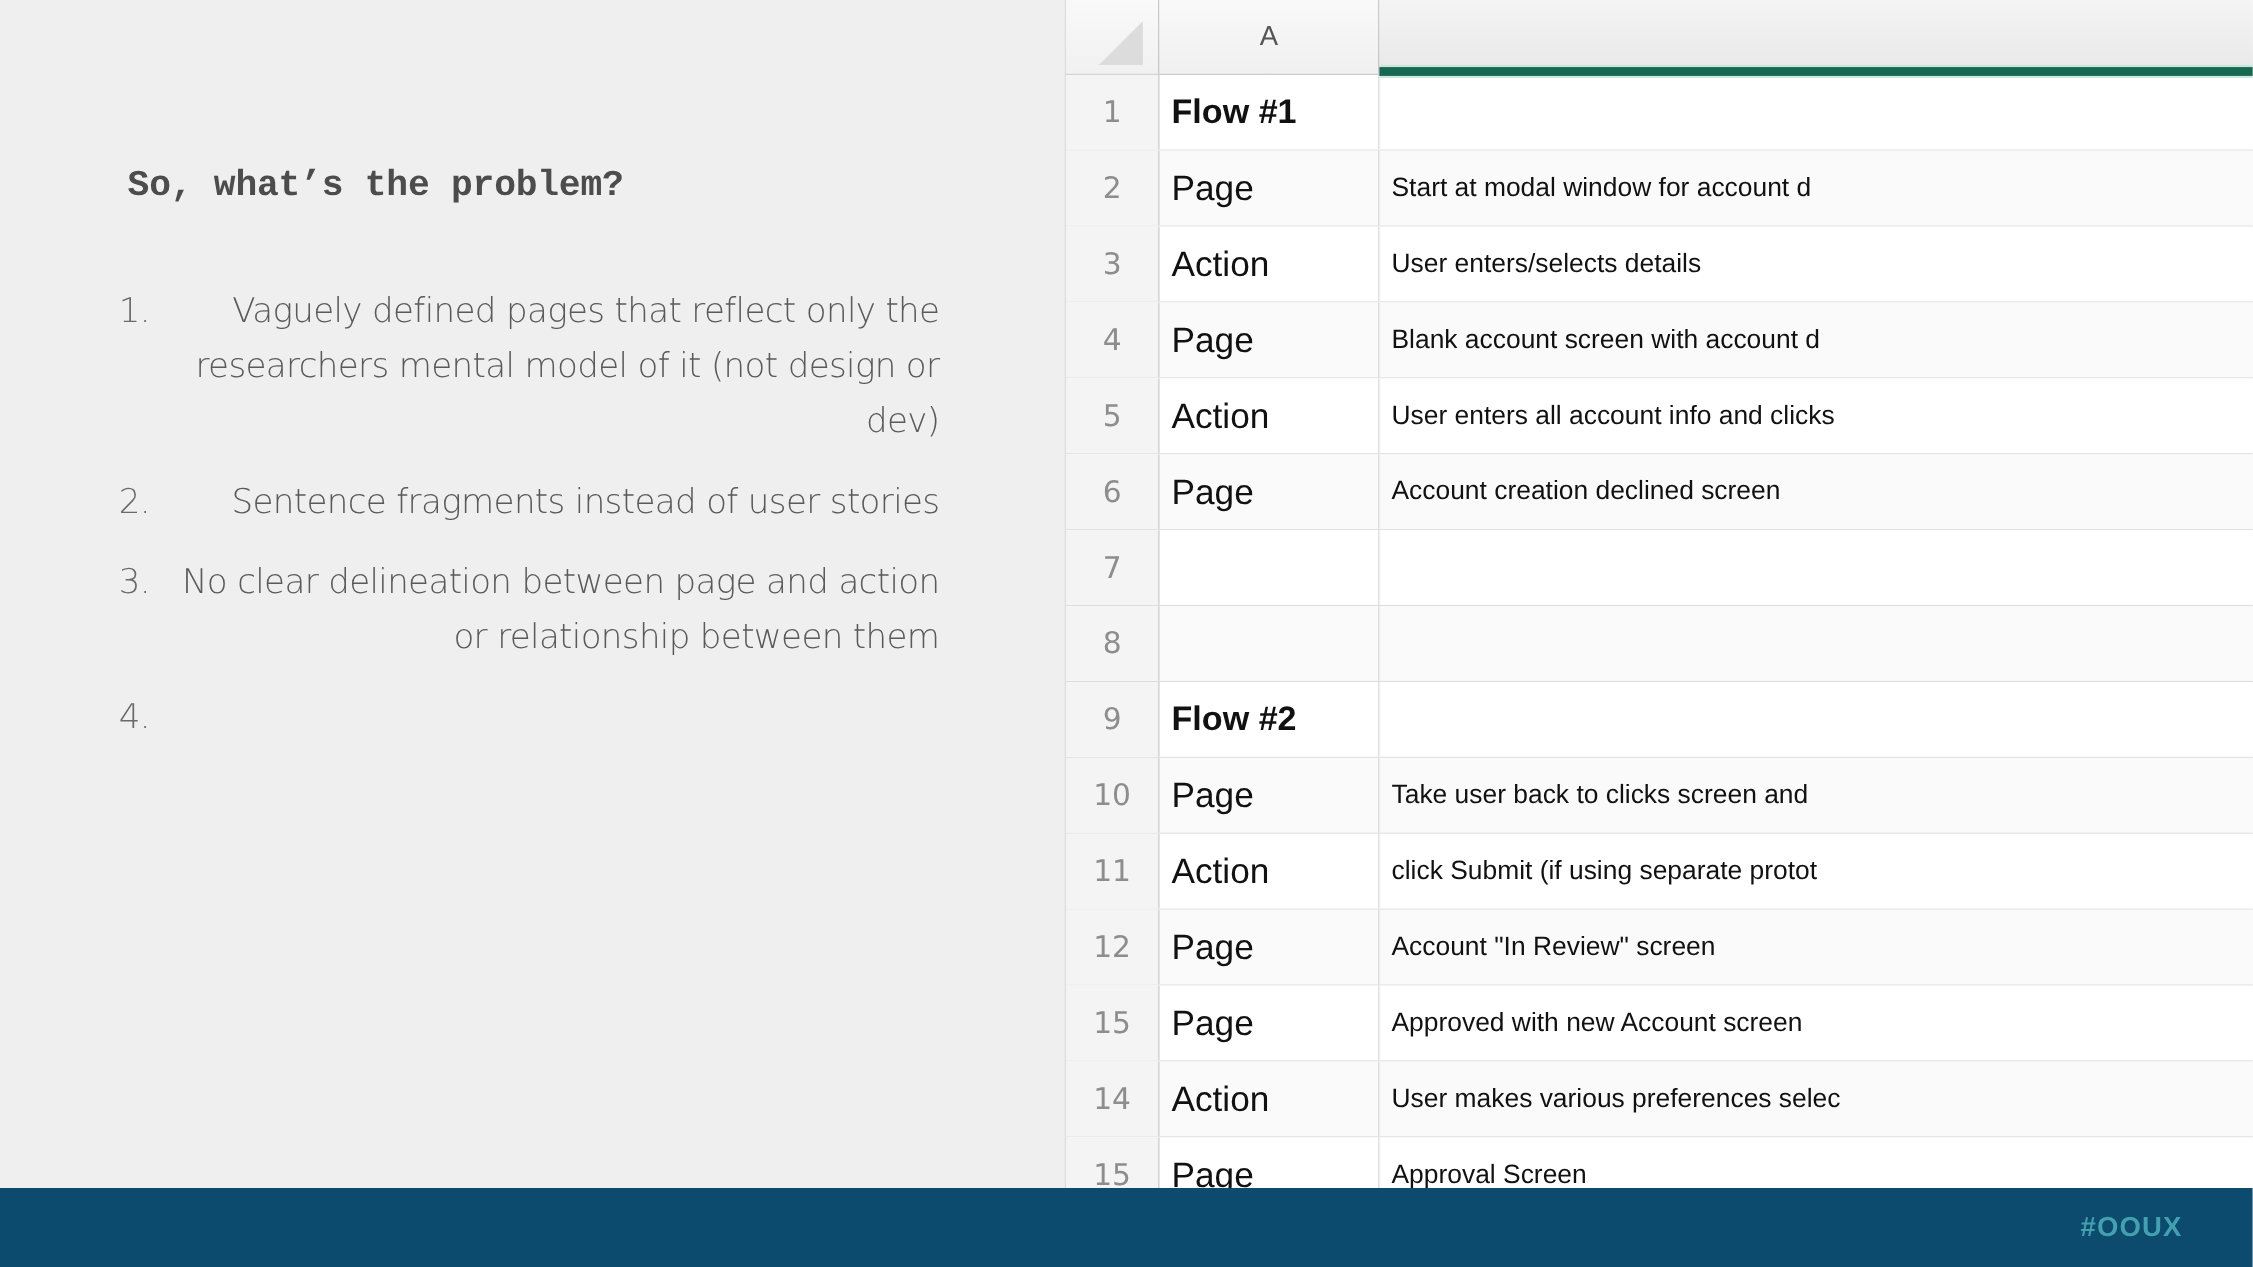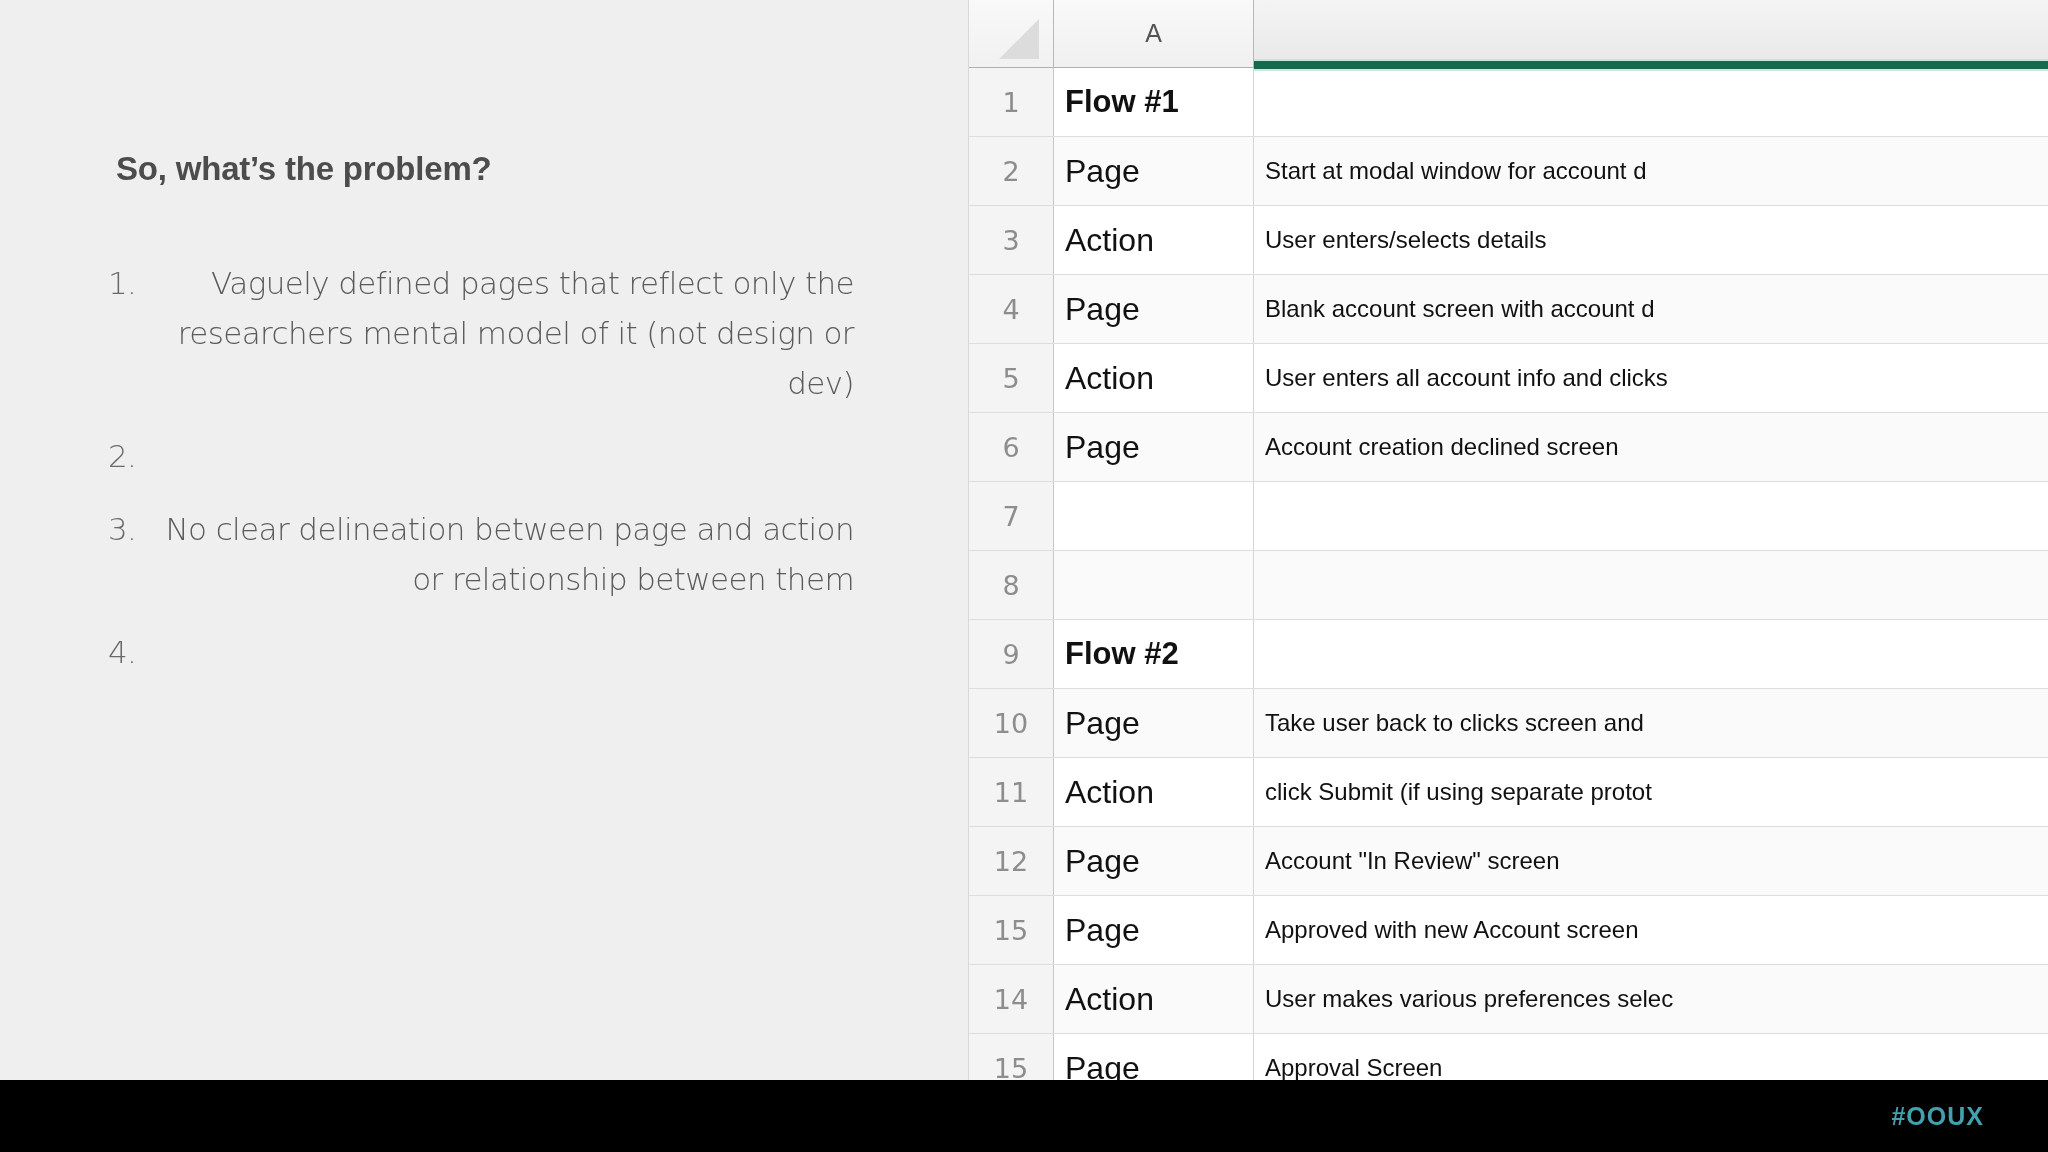--- a/index.html
+++ b/index.html
@@ -31,21 +31,21 @@
   }
 
   #page-title {
     position: absolute;
     left: 116px;
     top: 150px;
     font-size: 33px;
     font-weight: bold;
     color: #4c4c4c;
     letter-spacing: -0.2px;
-    font-family: Liberation Sans, sans-serif;
+    font-family: Liberation Mono, monospace;
   }
 
   #problem-list {
     position: absolute;
     left: 108px;
     top: 258px;
     width: 790px;
     list-style: none;
     margin: 0;
     padding: 0;
@@ -209,21 +209,21 @@
 
   .flow-label { font-weight: bold; font-size: 31px; text-align: right; }
 
   
   #footer-bar {
     position: absolute;
     left: 0;
     bottom: 0;
     width: 2048px;
     height: 72px;
-    background: #000000;
+    background: #0c4a6e;
   }
 
   #footer-hashtag {
     position: absolute;
     right: 64px;
     top: 50%;
     transform: translateY(-50%);
     font-size: 25px;
     font-weight: bold;
     letter-spacing: 1px;
@@ -238,20 +238,21 @@
 
   <div id="left-panel">
     <div id="page-title">So, what’s the problem?</div>
     <ol id="problem-list">
         <li class="problem-item">
           <span class="problem-num">1.</span>
           <span class="problem-text">Vaguely defined pages that reflect only the researchers mental model of it (not design or dev)</span>
         </li>
         <li class="problem-item">
           <span class="problem-num">2.</span>
+          <span class="problem-text">Sentence fragments instead of user stories</span>
         </li>
         <li class="problem-item">
           <span class="problem-num">3.</span>
           <span class="problem-text">No clear delineation between page and action or relationship between them</span>
         </li>
         <li class="problem-item">
           <span class="problem-num">4.</span>
         </li>
       </ol>
   </div>

